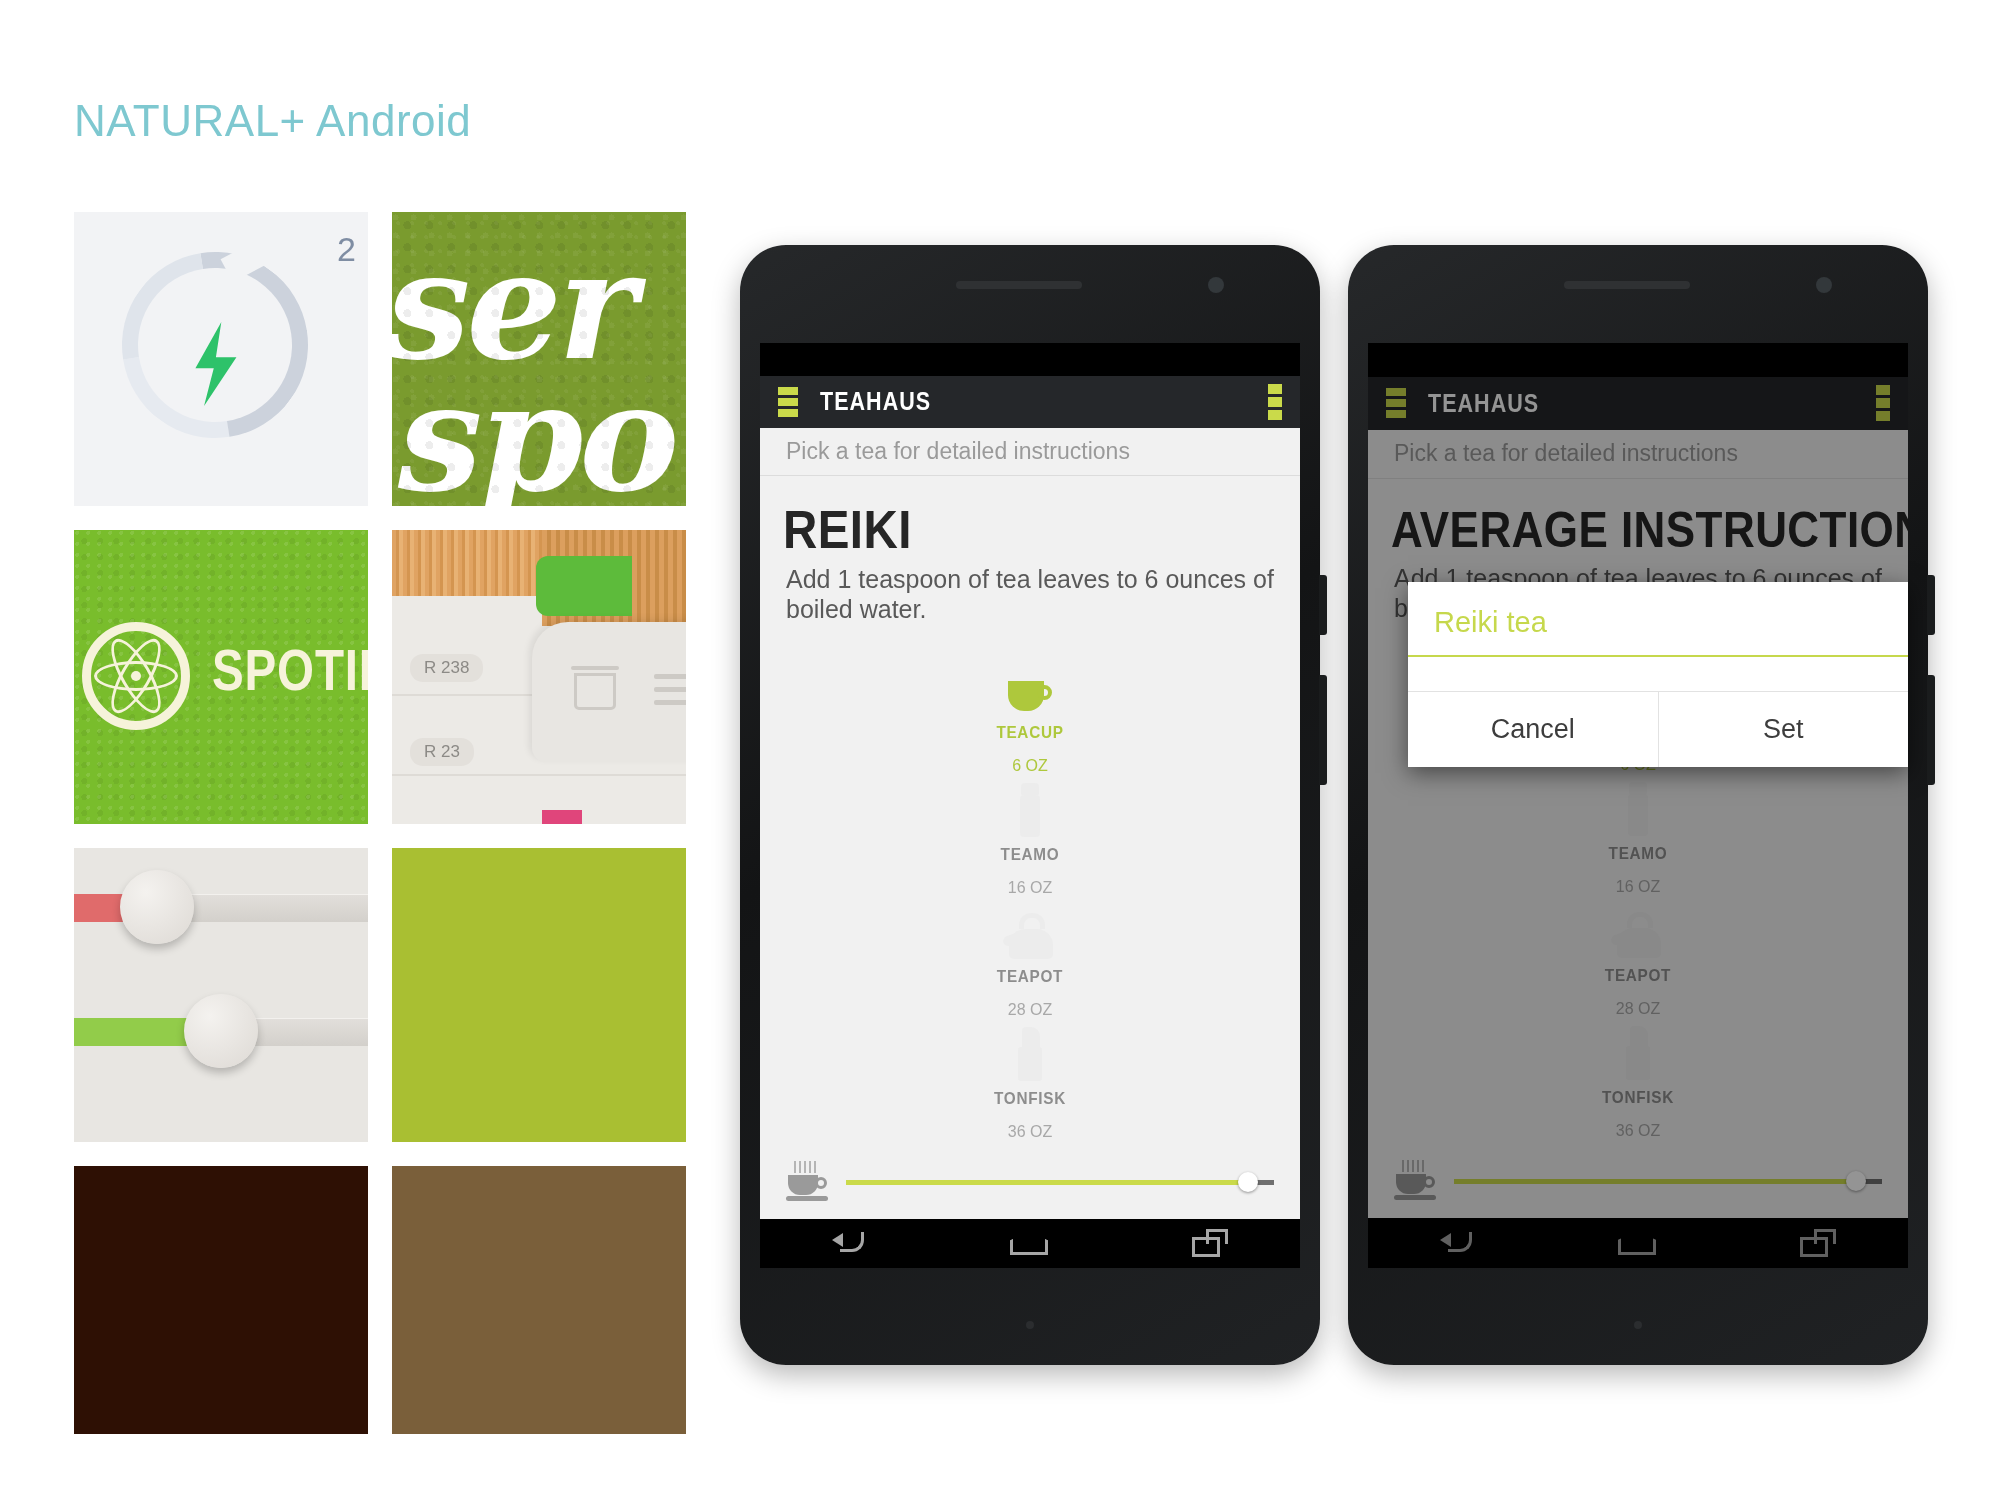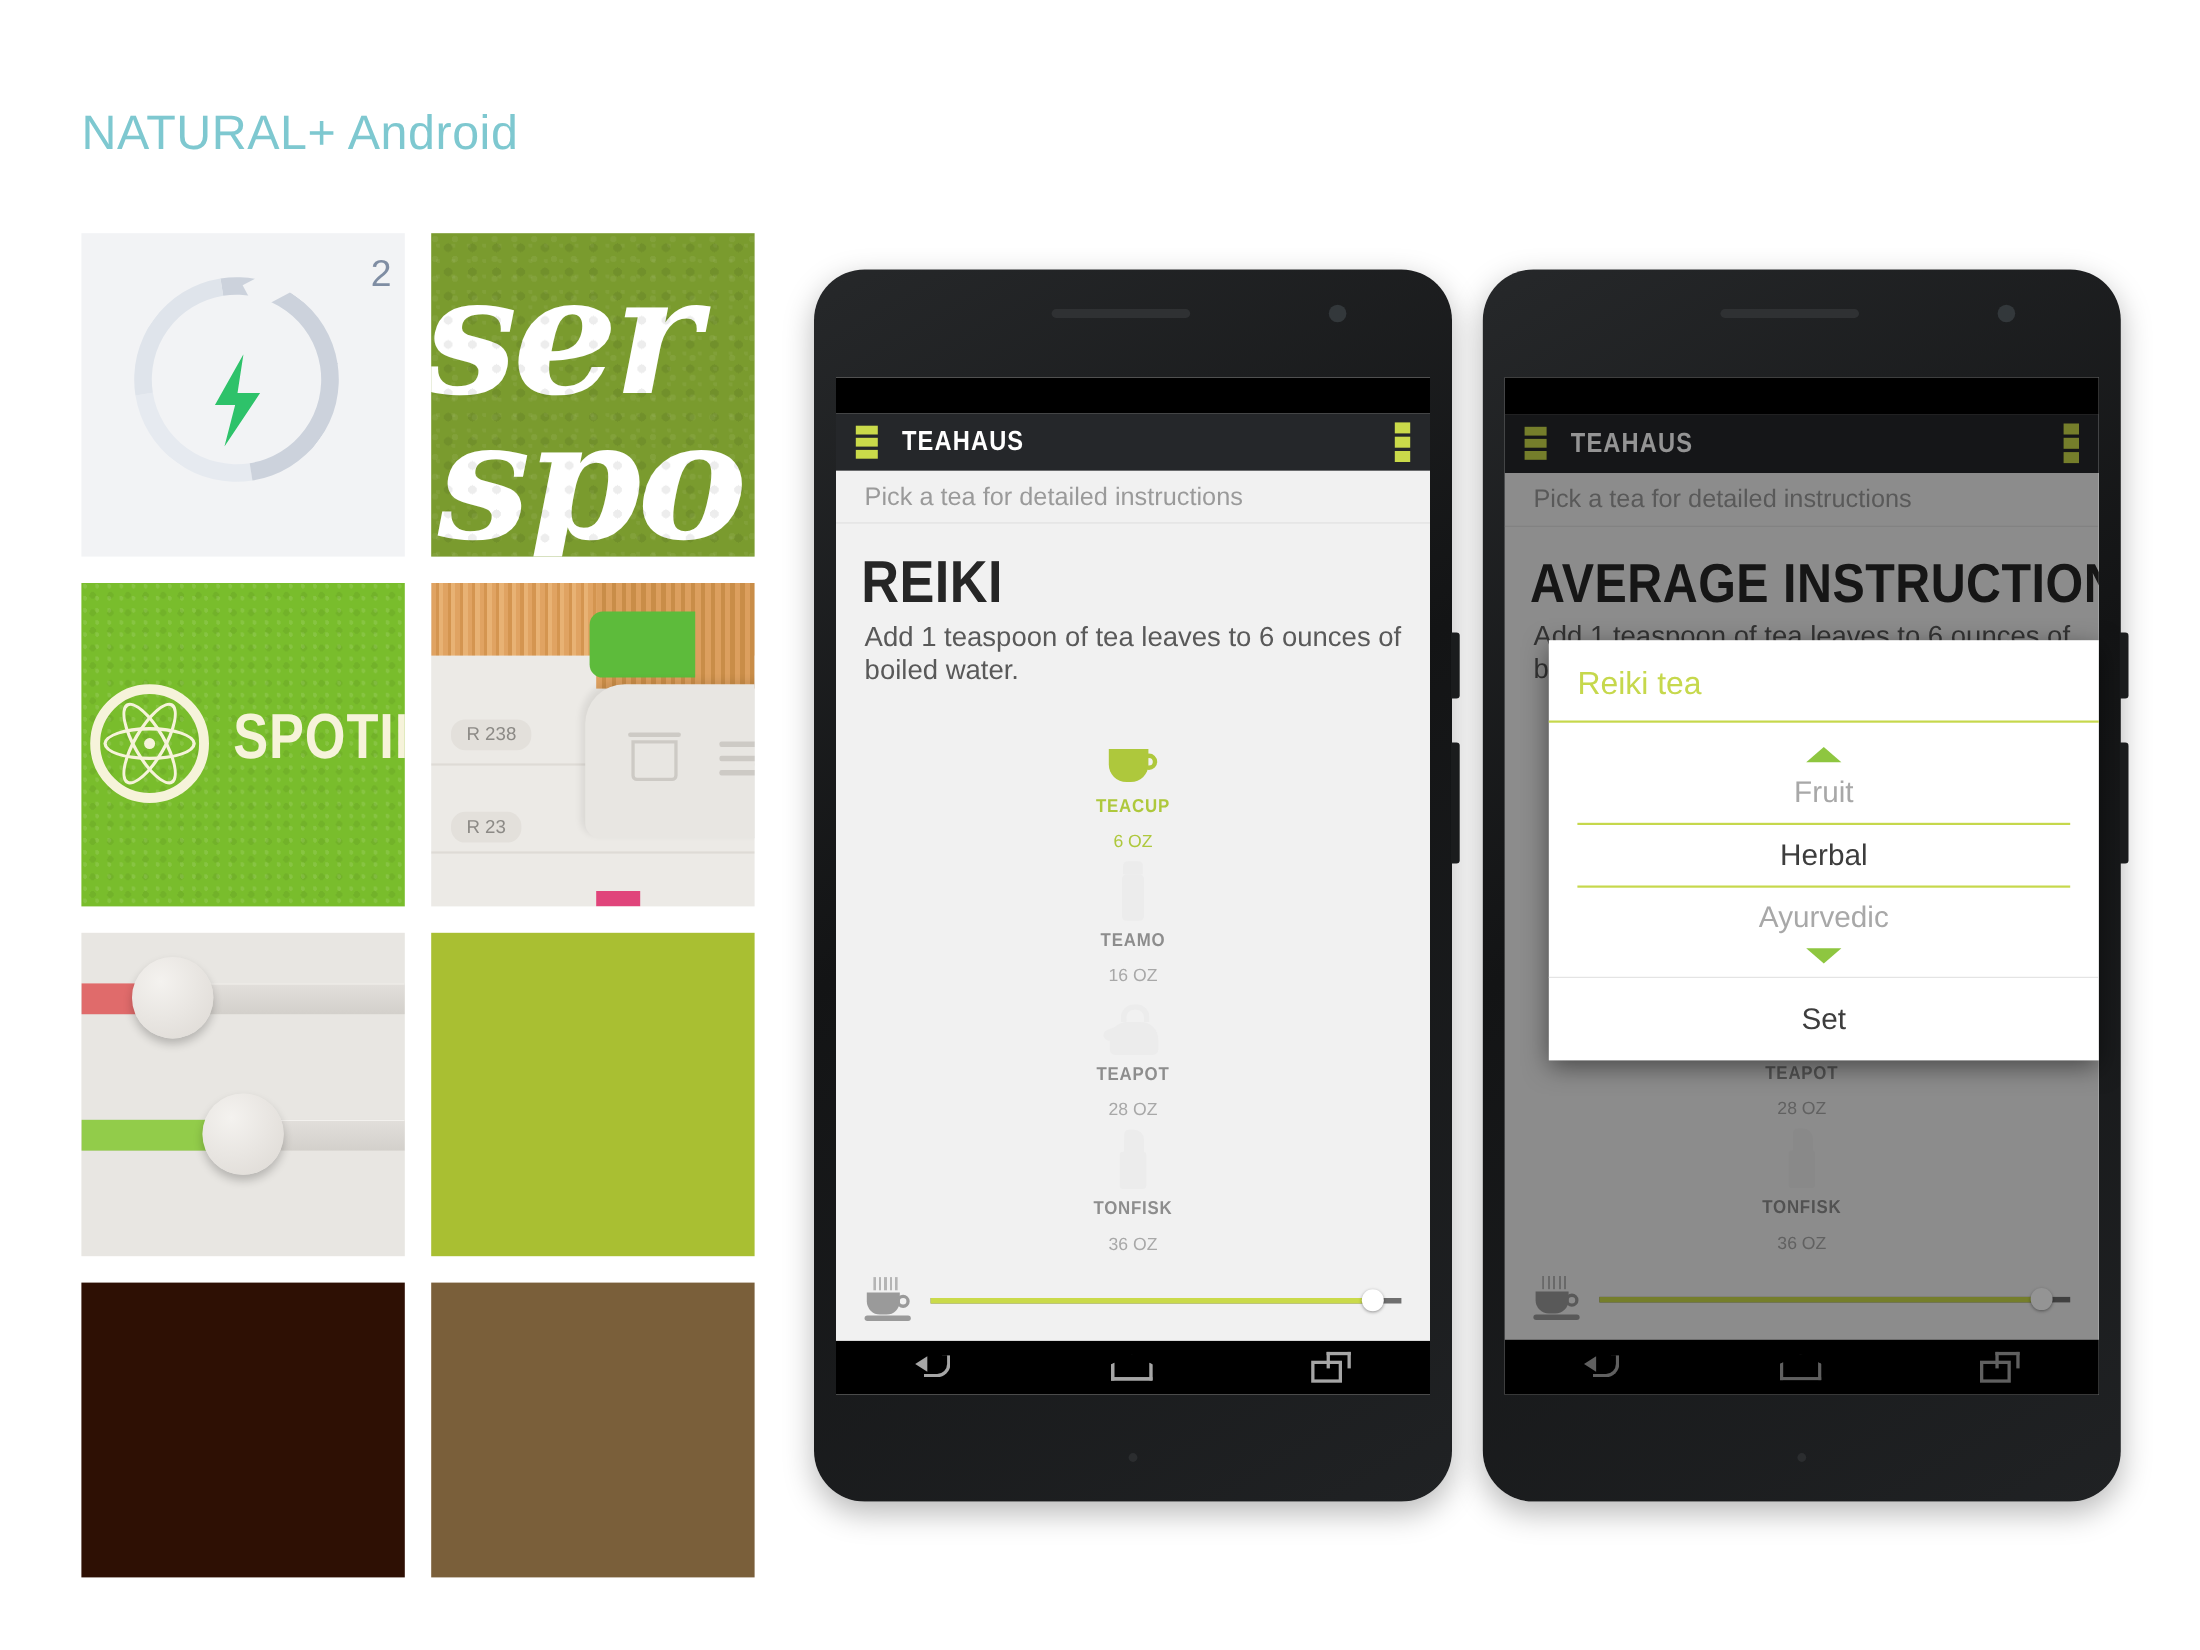--- a/index.html
+++ b/index.html
@@ -735,27 +735,19 @@
           <b></b>
         </div>
     </div>
 
     <div class="scrim"></div>
   </div>
 
   <div class="dialog" style="left:60px;top:337px;width:500px;">
     <div class="dlg-title">Reiki tea</div>
     <div class="pickers">
-      <div class="picker">
-        <div class="arrow-up"></div>
-        <div class="pk-item">Fruit</div>
-        <div class="pk-line"></div>
-        <div class="pk-item sel">Herbal</div>
-        <div class="pk-line"></div>
-        <div class="pk-item">Ayurvedic</div>
-        <div class="arrow-down"></div>
-      </div>
     </div>
     <div class="dlg-actions">
+      <div class="dlg-btn">Cancel</div>
       <div class="dlg-btn">Set</div>
     </div>
   </div>
 </div>
 
 </body></html>

